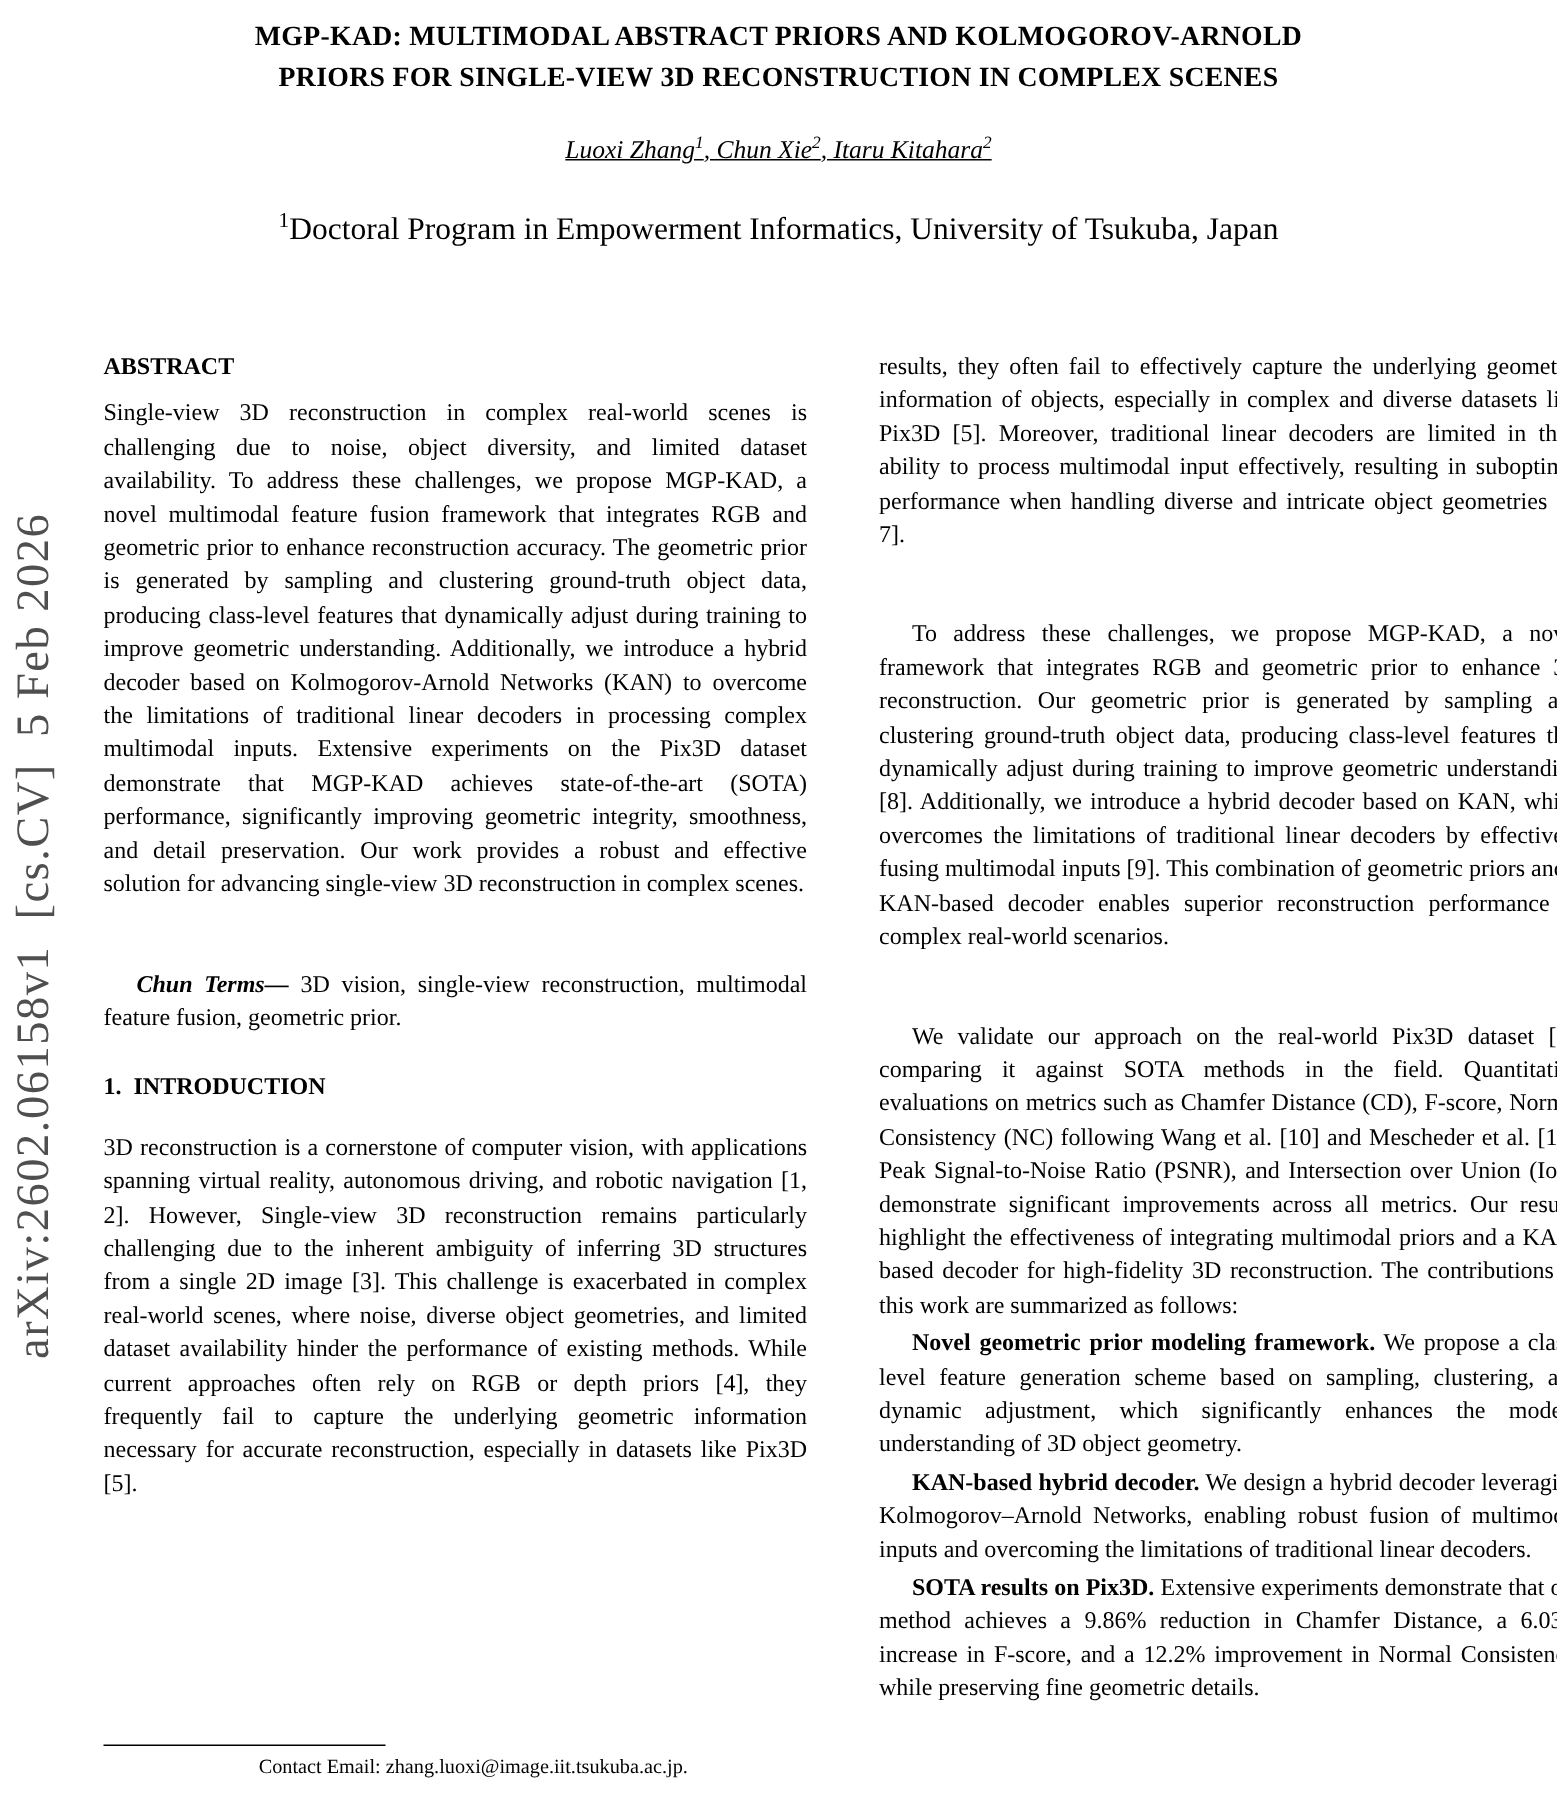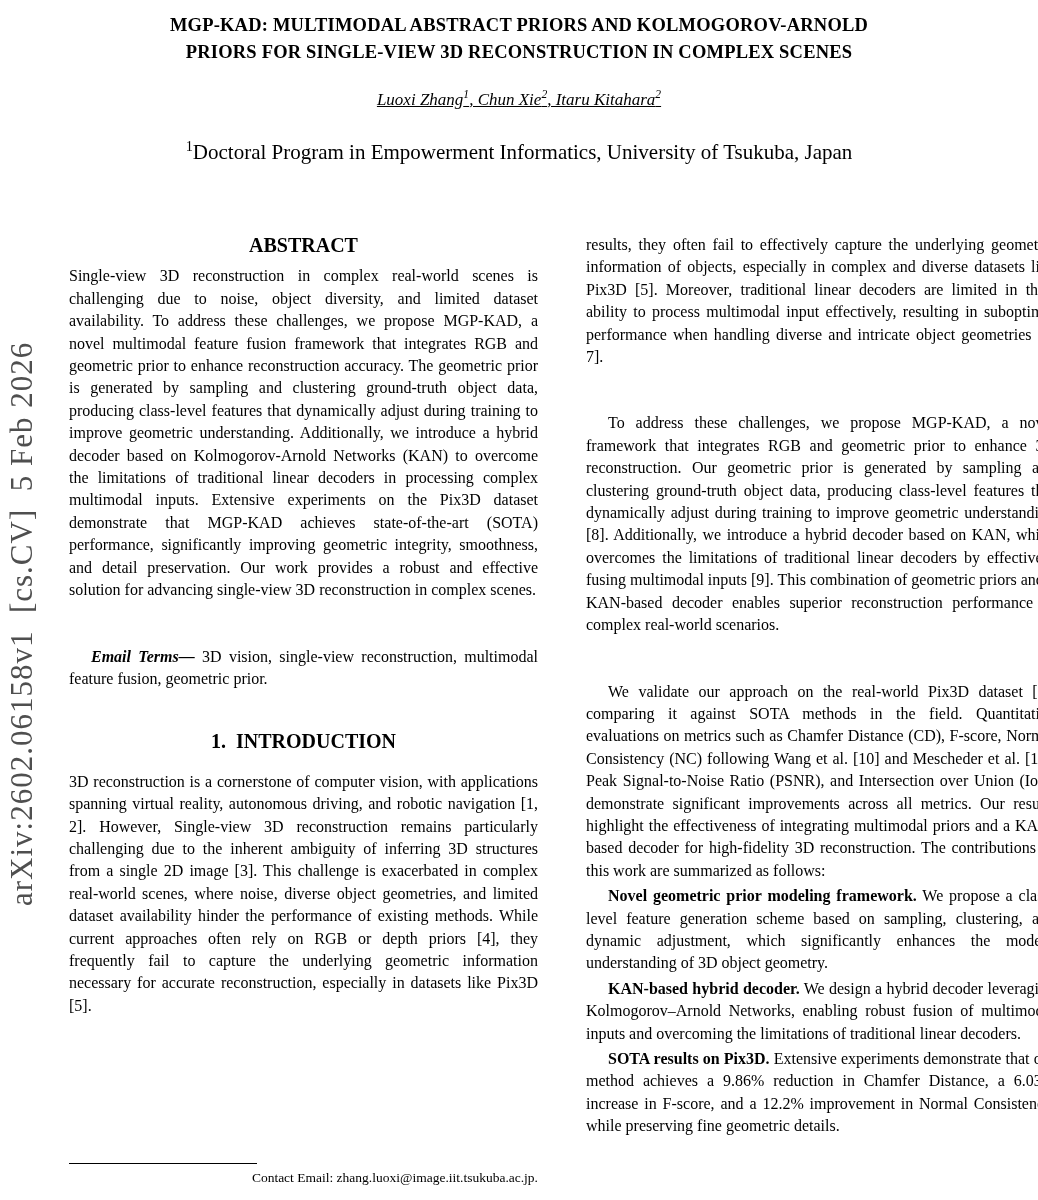--- a/index.html
+++ b/index.html
@@ -62,26 +62,26 @@
     top: 234px;
     width: 469px;
     font-size: 16px;
     line-height: 22.4px;
     text-align: justify;
   }
   .col-left  { left: 69px;  }
   .col-right { left: 586px; }
 
   .block-heading {
-    text-align: center;
+    text-align: left;
     font-weight: bold;
-    font-size: 20px;
+    font-size: 16px;
   }
   .abstract-heading { margin-bottom: 9px; }
-  .section-heading  { margin-top: 40px; margin-bottom: 18px; }
+  .section-heading  { margin-top: 24px; margin-bottom: 18px; }
 
   p.para { text-indent: 22px; margin-top: 44px; }
   p.noindent { text-indent: 0; }
   .index-terms { margin-top: 9px; }
   .index-terms .lead { font-weight: bold; font-style: italic; }
   p.contrib { margin-top: 3px; }
   .contrib .lead { font-weight: bold; }
 
   
   .footnote {
@@ -91,21 +91,21 @@
     width: 469px;
     font-size: 13.5px;
     line-height: 17px;
   }
   .footnote-rule {
     width: 188px;
     height: 0;
     border-top: 1px solid #000;
     margin-bottom: 5px;
   }
-  .footnote-text { text-indent: 24px; text-align: right; }
+  .footnote-text { text-indent: 24px; text-align: center; }
 </style>
 </head>
 <body>
 
 <div class="page">
 
   <div class="arxiv-banner">arXiv:2602.06158v1  [cs.CV]  5 Feb 2026</div>
 
   <header class="paper-header">
     <h1 class="title">
@@ -114,21 +114,21 @@
     </h1>
     <div class="authors"><span>Luoxi Zhang</span><sup>1</sup><span>, Chun Xie</span><sup>2</sup><span>, Itaru Kitahara</span><sup>2</sup></div>
     <div class="affiliations">
       <span class="affil-line"><sup>1</sup><span>Doctoral Program in Empowerment Informatics, University of Tsukuba, Japan</span></span>
     </div>
   </header>
 
   <section class="col col-left">
     <h2 class="block-heading abstract-heading">ABSTRACT</h2>
     <p class="noindent">Single-view 3D reconstruction in complex real-world scenes is challenging due to noise, object diversity, and limited dataset availability. To address these challenges, we propose MGP-KAD, a novel multimodal feature fusion framework that integrates RGB and geometric prior to enhance reconstruction accuracy. The geometric prior is generated by sampling and clustering ground-truth object data, producing class-level features that dynamically adjust during training to improve geometric understanding. Additionally, we introduce a hybrid decoder based on Kolmogorov-Arnold Networks (KAN) to overcome the limitations of traditional linear decoders in processing complex multimodal inputs. Extensive experiments on the Pix3D dataset demonstrate that MGP-KAD achieves state-of-the-art (SOTA) performance, significantly improving geometric integrity, smoothness, and detail preservation. Our work provides a robust and effective solution for advancing single-view 3D reconstruction in complex scenes.</p>
-    <p class="para index-terms"><span class="lead">Email Terms—</span><span> 3D vision, single-view reconstruction, multimodal feature fusion, geometric prior.</span></p>
+    <p class="para index-terms"><span class="lead">Chun Terms—</span><span> 3D vision, single-view reconstruction, multimodal feature fusion, geometric prior.</span></p>
 
     <h2 class="block-heading section-heading">1.&nbsp; INTRODUCTION</h2>
     <p class="noindent">3D reconstruction is a cornerstone of computer vision, with applications spanning virtual reality, autonomous driving, and robotic navigation [1, 2]. However, Single-view 3D reconstruction remains particularly challenging due to the inherent ambiguity of inferring 3D structures from a single 2D image [3]. This challenge is exacerbated in complex real-world scenes, where noise, diverse object geometries, and limited dataset availability hinder the performance of existing methods. While current approaches often rely on RGB or depth priors [4], they frequently fail to capture the underlying geometric information necessary for accurate reconstruction, especially in datasets like Pix3D [5].</p>
   </section>
 
   <section class="col col-right">
     <p class="noindent">results, they often fail to effectively capture the underlying geometric information of objects, especially in complex and diverse datasets like Pix3D [5]. Moreover, traditional linear decoders are limited in their ability to process multimodal input effectively, resulting in suboptimal performance when handling diverse and intricate object geometries [4, 7].</p>
     <p class="para">To address these challenges, we propose MGP-KAD, a novel framework that integrates RGB and geometric prior to enhance 3D reconstruction. Our geometric prior is generated by sampling and clustering ground-truth object data, producing class-level features that dynamically adjust during training to improve geometric understanding [8]. Additionally, we introduce a hybrid decoder based on KAN, which overcomes the limitations of traditional linear decoders by effectively fusing multimodal inputs [9]. This combination of geometric priors and a KAN-based decoder enables superior reconstruction performance in complex real-world scenarios.</p>
     <p class="para">We validate our approach on the real-world Pix3D dataset [5], comparing it against SOTA methods in the field. Quantitative evaluations on metrics such as Chamfer Distance (CD), F-score, Normal Consistency (NC) following Wang et al. [10] and Mescheder et al. [11], Peak Signal-to-Noise Ratio (PSNR), and Intersection over Union (IoU) demonstrate significant improvements across all metrics. Our results highlight the effectiveness of integrating multimodal priors and a KAN-based decoder for high-fidelity 3D reconstruction. The contributions of this work are summarized as follows:</p>
 

